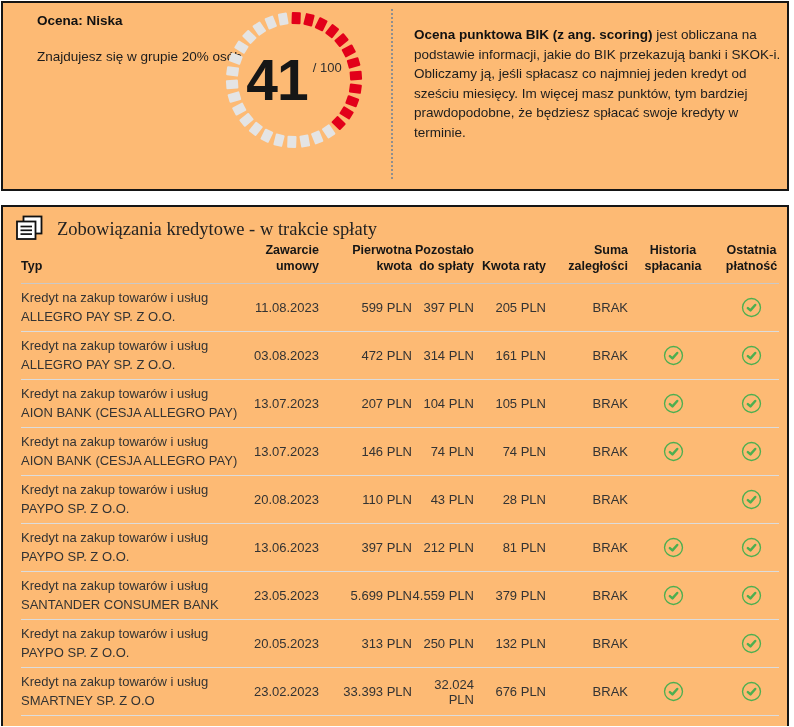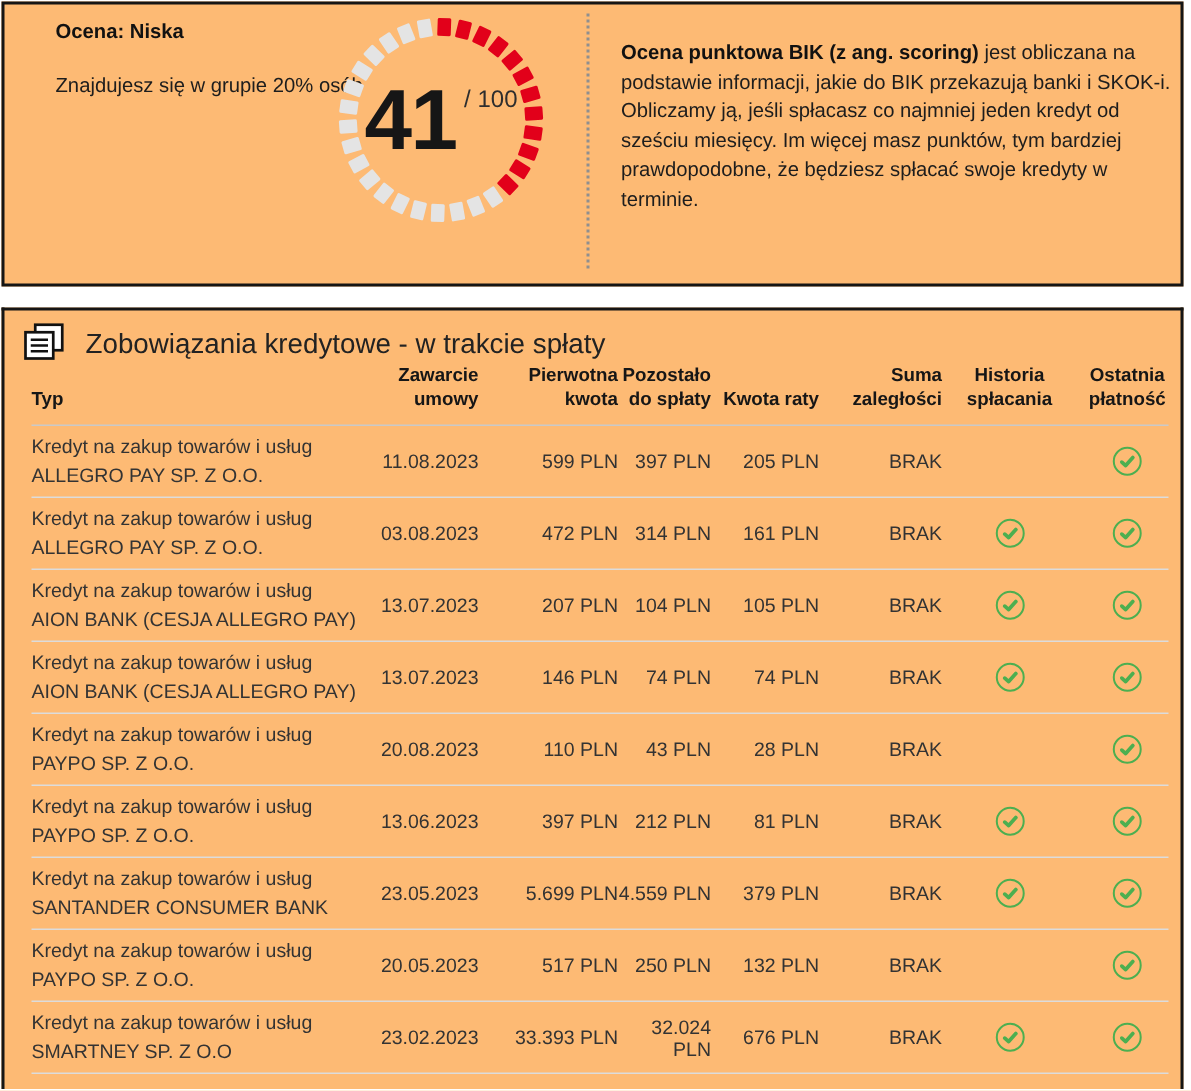--- a/index.html
+++ b/index.html
@@ -13,27 +13,27 @@
   .score-panel { left: 1px; top: 1px; width: 788px; height: 190px; }
   .obligations-panel { left: 1px; top: 205px; width: 788px; height: 521px; border-bottom: none; overflow: hidden; }
 
   
   .rating-label { position: absolute; left: 34px; top: 10px; font-size: 13.5px; font-weight: bold; color: #111; }
   .rating-desc { position: absolute; left: 34px; top: 44px; font-size: 13.5px; line-height: 19.5px; color: #1d1d1d; }
   .gauge-wrap { position: absolute; left: 216px; top: 2px; width: 150px; height: 150px; }
   .gauge-wrap svg { position: absolute; left: 0; top: 0; }
   .gauge-score { position: absolute; inset: 0; display: flex; justify-content: center; align-items: center; }
   .score-value { font-size: 57px; font-weight: bold; color: #161616; letter-spacing: -1px; line-height: 1; }
-  .score-suffix { font-size: 16px; color: #2e2e2e; margin-left: 5px; transform: translateY(-13px); }
+  .score-suffix { font-size: 13px; color: #2e2e2e; margin-left: 5px; transform: translateY(-13px); }
   .v-divider { position: absolute; left: 388px; top: 6px; height: 170px; width: 0; border-left: 2px dotted #8f8f8f; }
   .info-text { position: absolute; left: 411px; top: 22px; width: 368px; font-size: 13.5px; line-height: 19.5px; color: #1d1d1d; }
   .info-text b { color: #111; margin-top: 20px; }
 
   
-  .section-title-row { display: flex; align-items: center; gap: 13px; padding: 8px 16px 0 12px; }
+  .section-title-row { display: flex; align-items: center; gap: 13px; padding: 8px 16px 0 12px; font-family: Liberation Serif, serif; }
   .section-title { font-size: 18.5px; color: #222; line-height: 26px; }
   .doc-icon { flex: 0 0 auto; width: 29px; height: 27px; }
 
   .otable { padding: 0 8px 0 18px; }
   .thead, .trow {
     display: grid;
     grid-template-columns: 230px 68px 93px 62px 72px 82px 90px 67px;
     align-items: center;
   }
   .thead { align-items: end; padding-bottom: 9px; border-bottom: 1px solid #c9c9c9; }
@@ -324,21 +324,21 @@
       </span>
     </div>
   </div>
 
   <div class="trow">
     <div class="cell c-typ">
       <div>Kredyt na zakup towarów i usług</div>
       <div>PAYPO SP. Z O.O.</div>
     </div>
     <div class="cell c-num">20.05.2023</div>
-    <div class="cell c-num">517 PLN</div>
+    <div class="cell c-num">313 PLN</div>
     <div class="cell c-num">250 PLN</div>
     <div class="cell c-num">132 PLN</div>
     <div class="cell c-num">BRAK</div>
     <div class="cell c-icon">
       <span class="check" style="color: rgb(76, 175, 80); visibility: hidden;">
         <svg width="21" height="21" viewBox="0 0 22 22">
           <circle cx="11" cy="11" r="9.4" fill="none" stroke="currentColor" stroke-width="1.4"></circle>
           <path d="M7.2 11.6 L9.9 14 L14.9 8.4" fill="none" stroke="currentColor" stroke-width="2.6" stroke-linecap="round" stroke-linejoin="round"></path>
         </svg>
       </span>

